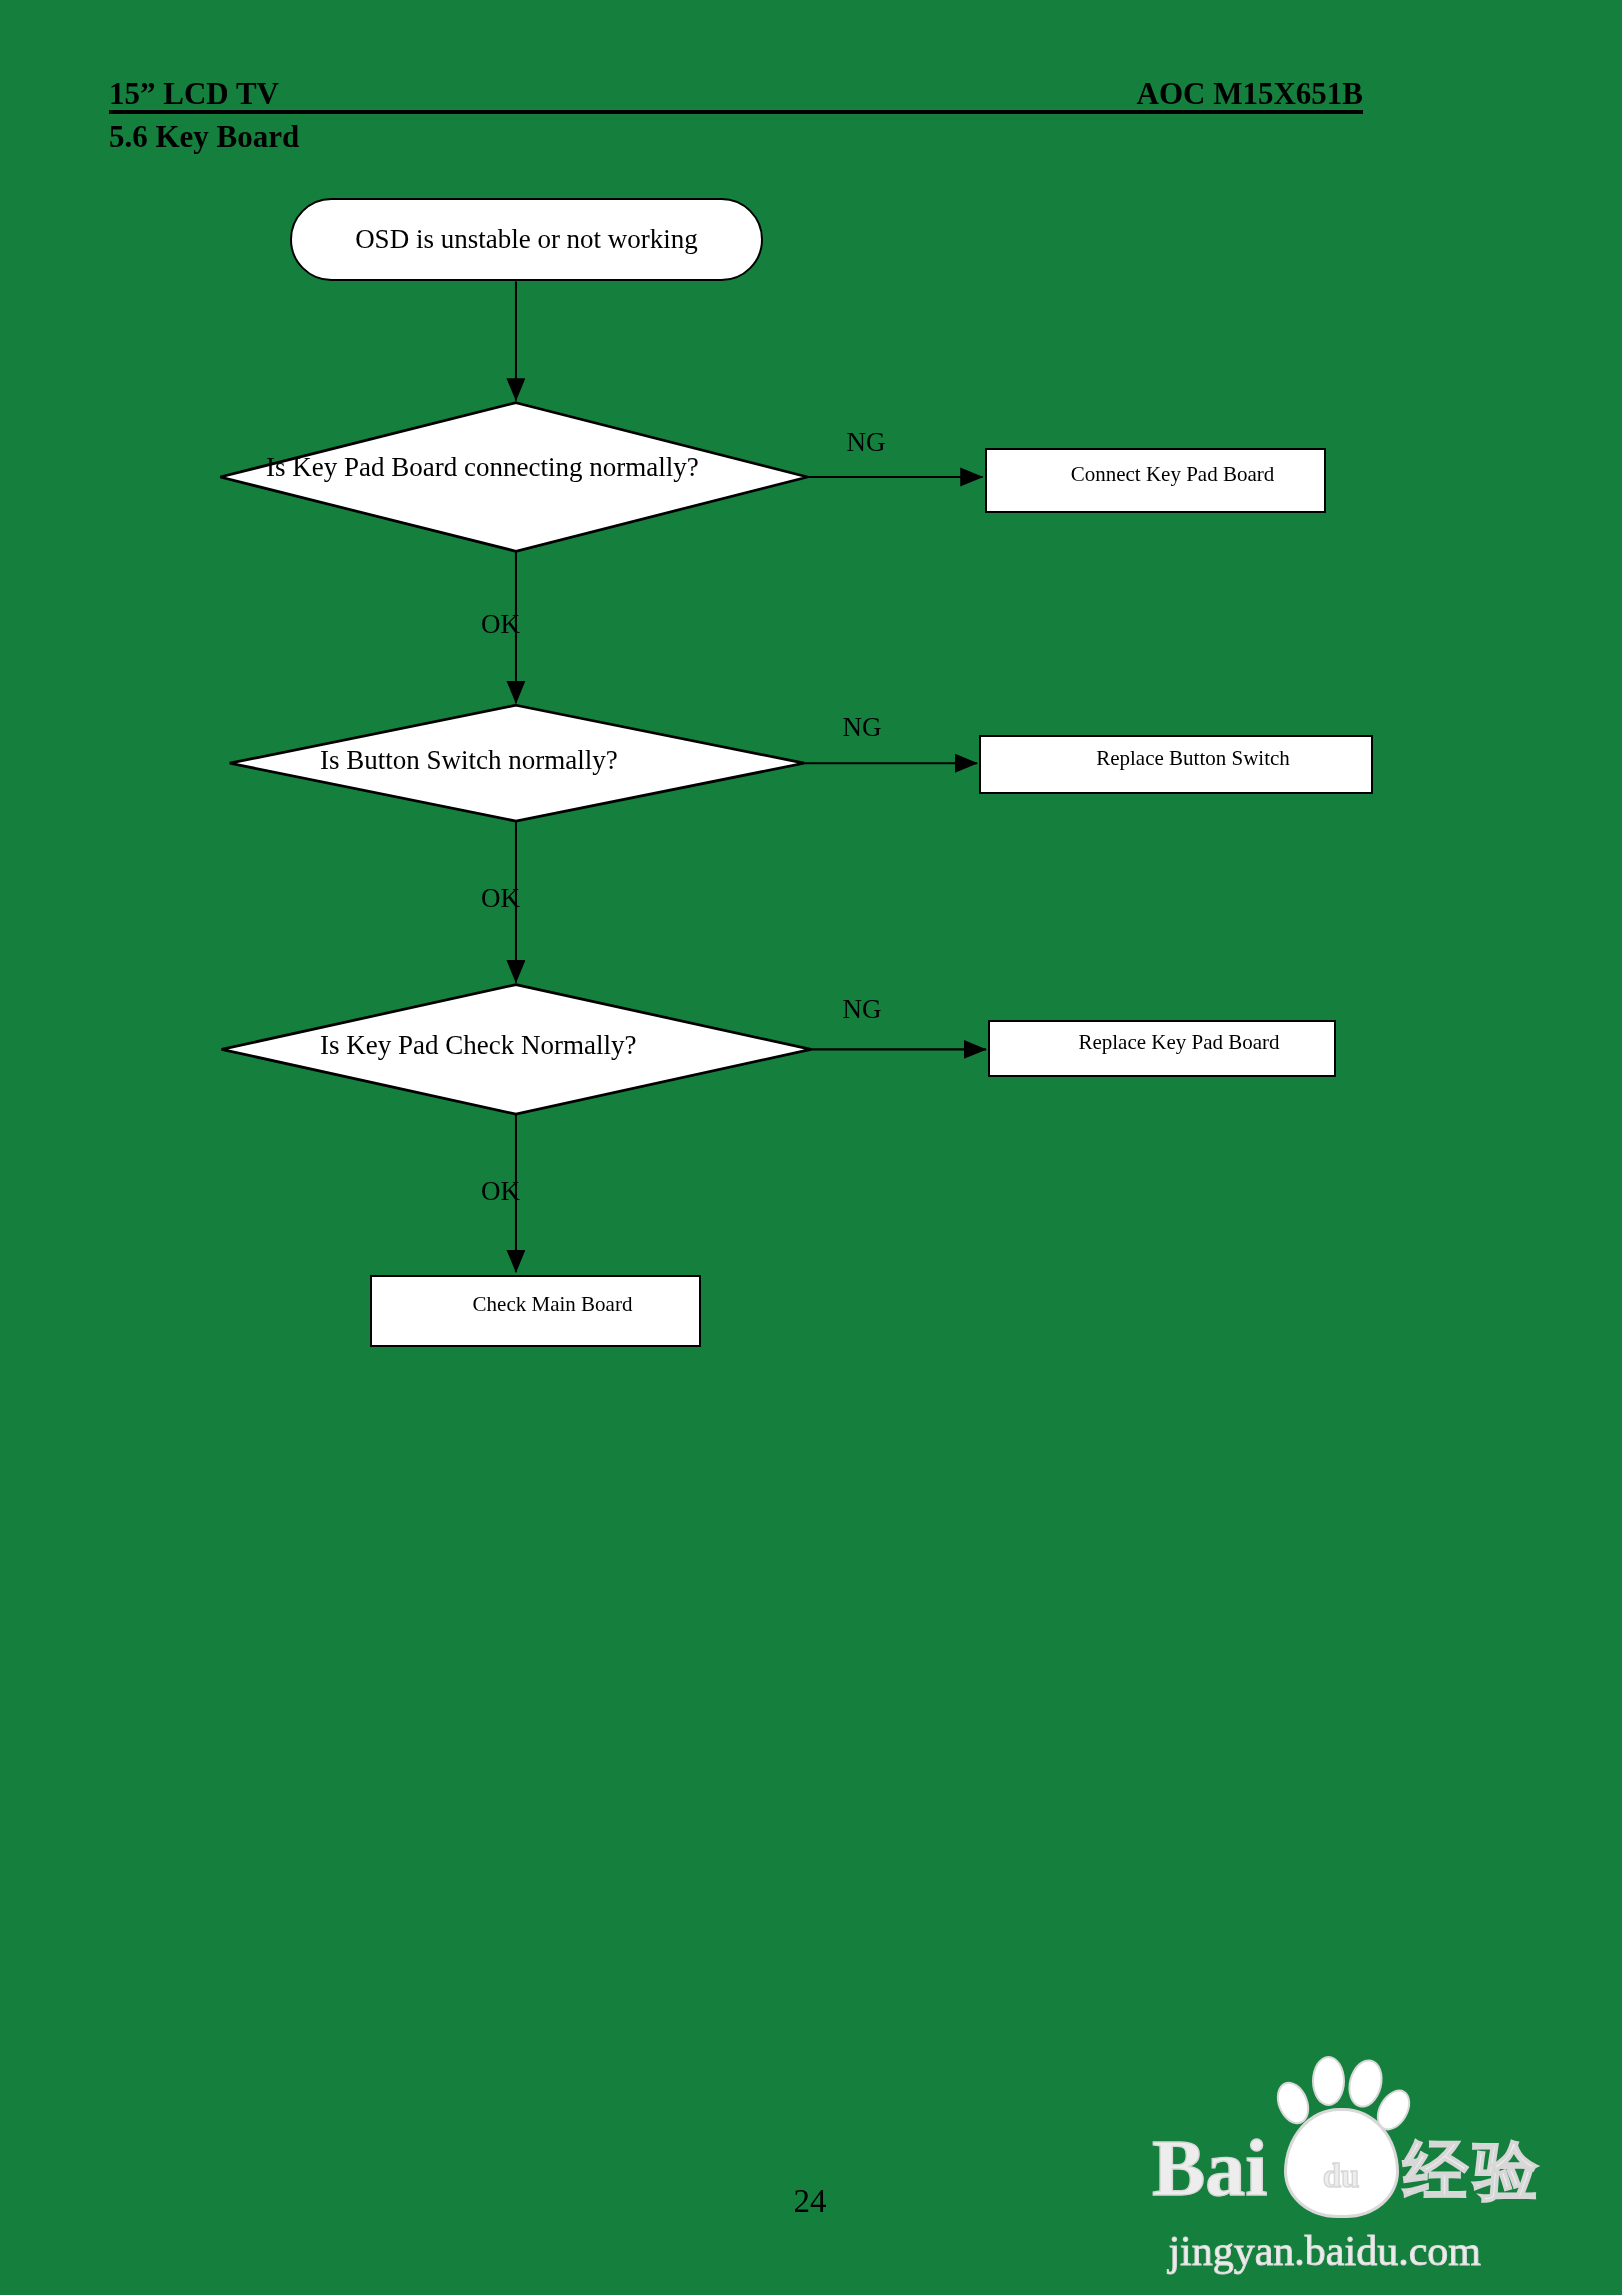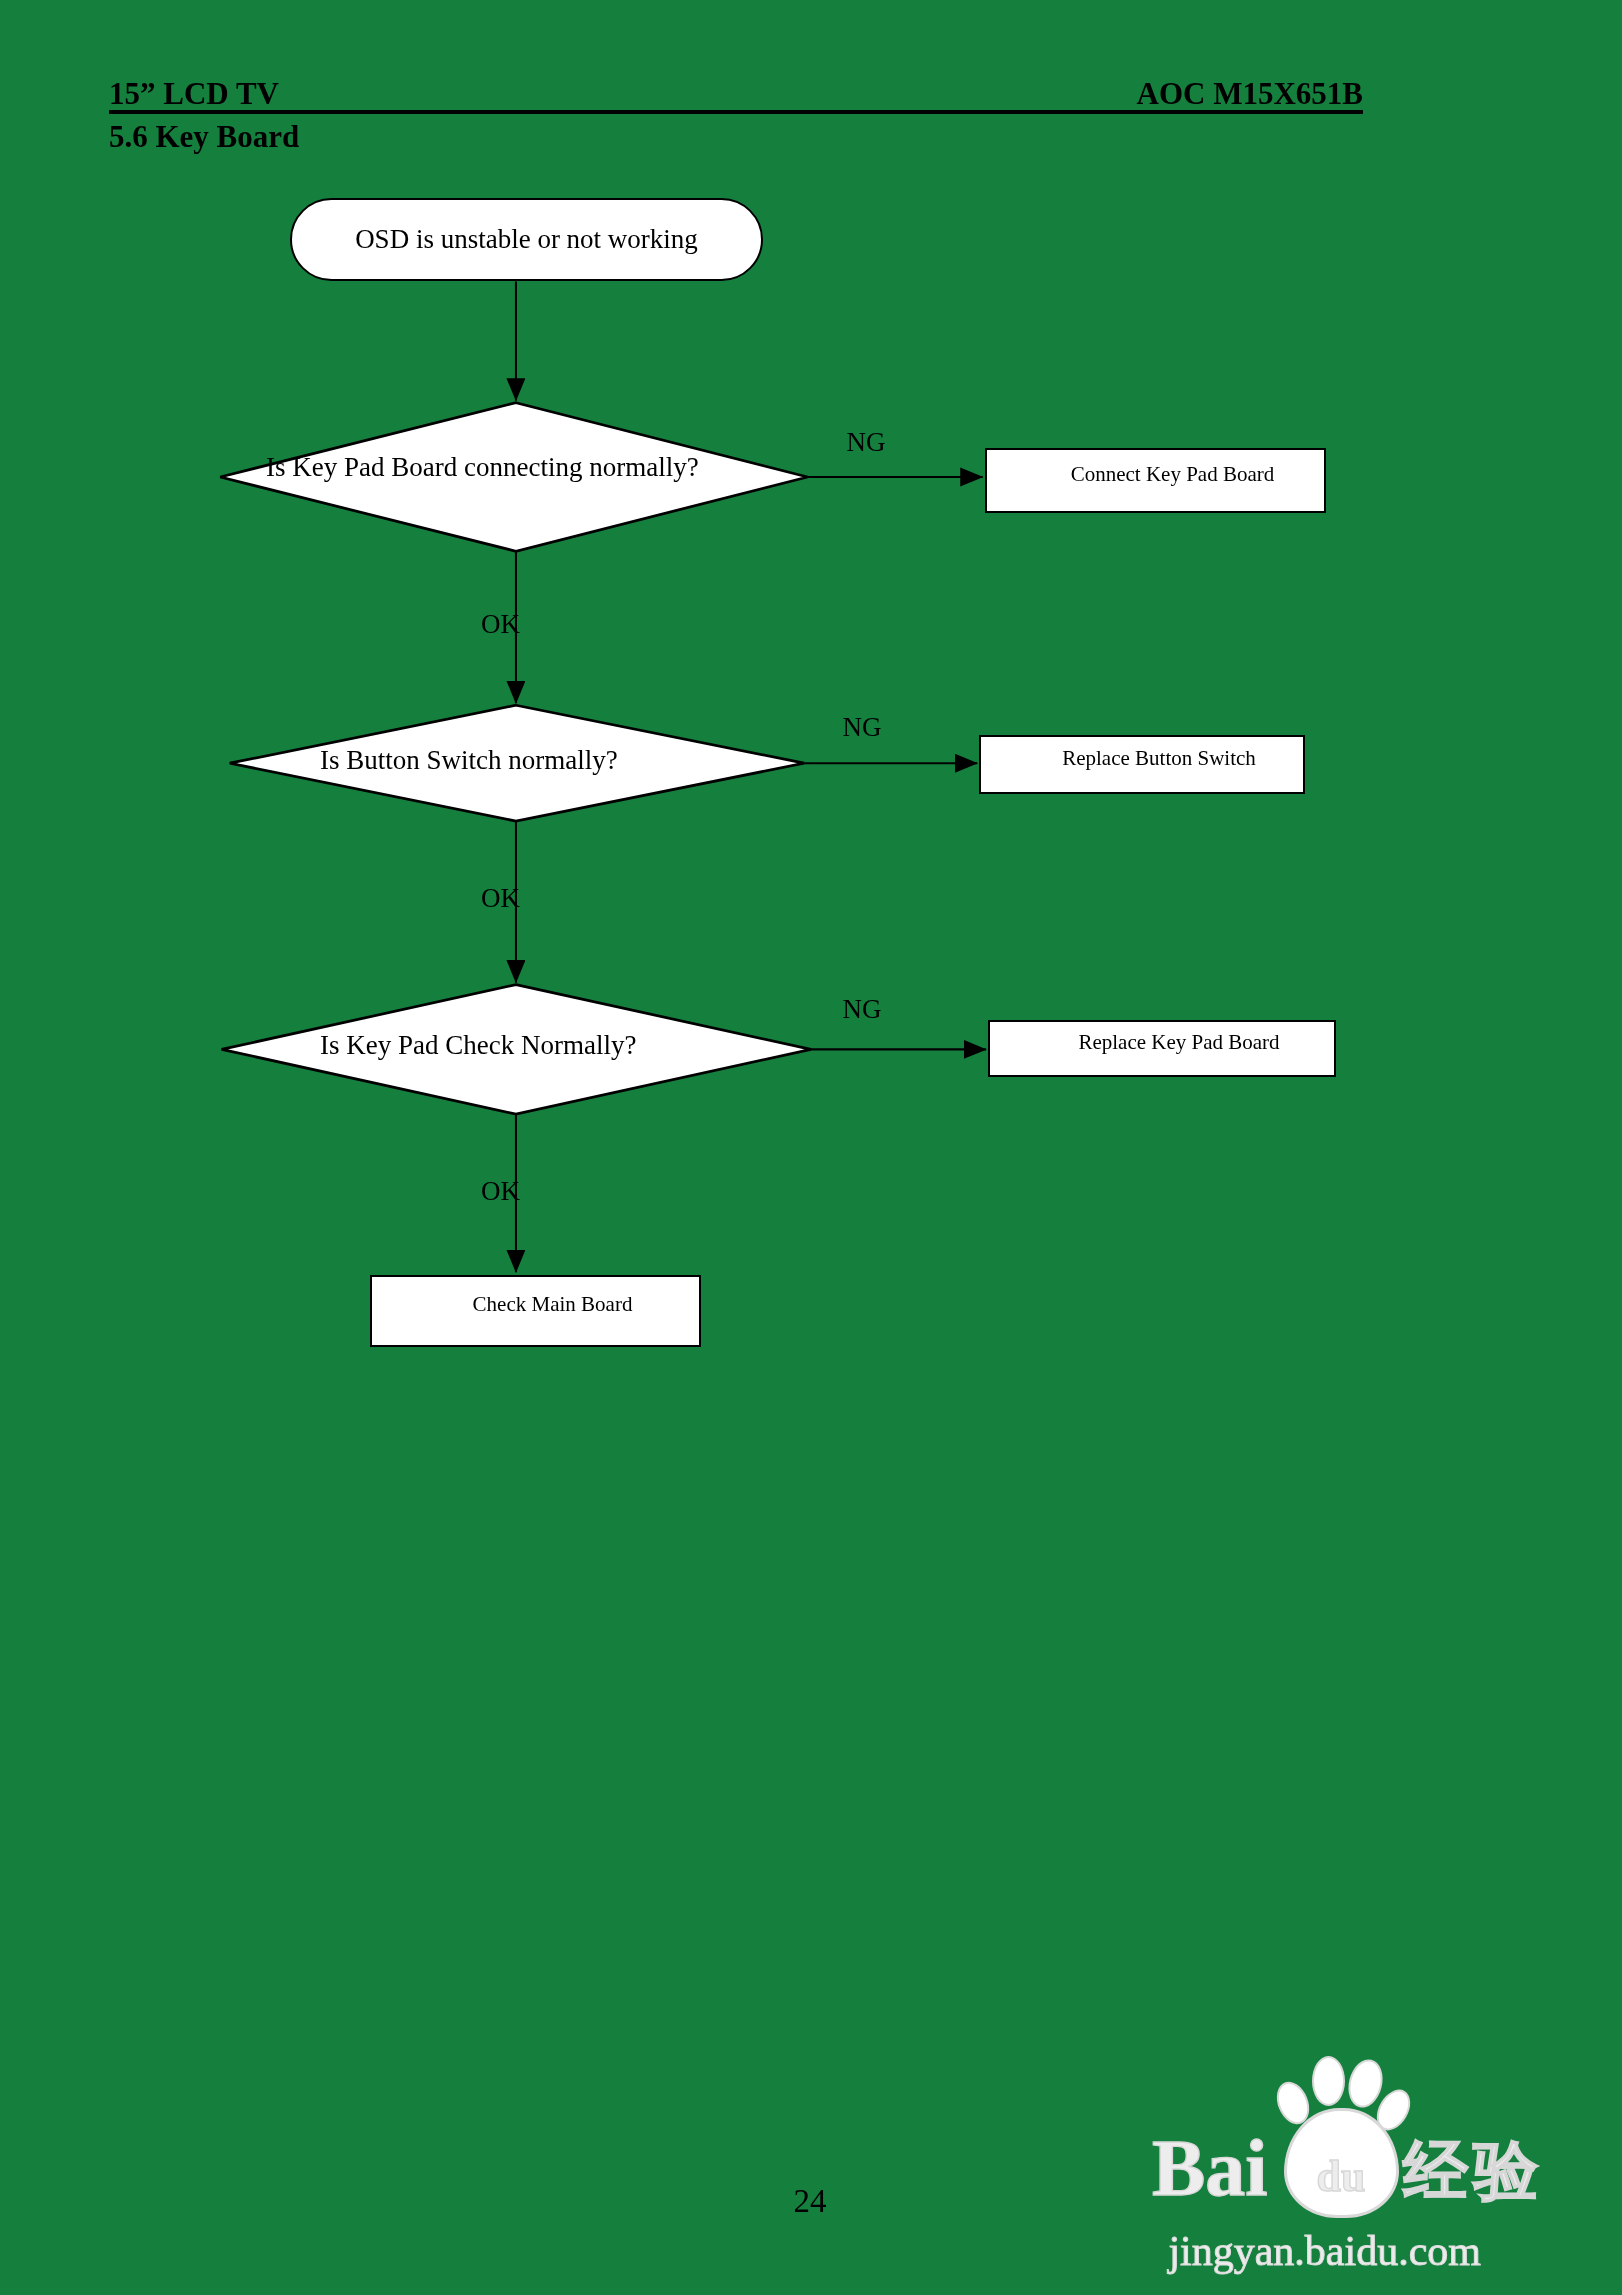--- a/index.html
+++ b/index.html
@@ -77,21 +77,21 @@
   .wm-toe {
     position: absolute; background: #fff;
     border: 2.7px solid #d8d8d8; border-radius: 50%; box-sizing: border-box;
   }
   .wm-pad {
     position: absolute; left: 5.5px; top: 53px; width: 115px; height: 110px;
     background: #fff; border: 3.4px solid #d8d8d8; box-sizing: border-box;
     border-radius: 48% 48% 46% 46% / 58% 58% 42% 42%;
     display: flex; align-items: center; justify-content: center;
   }
-  .wm-du { font-size: 44px; font-weight: bold; color: #ededed; margin-top: 26px; -webkit-text-stroke: 1.4px #d7d7d7; }
+  .wm-du { font-size: 33px; font-weight: bold; color: #ededed; margin-top: 26px; -webkit-text-stroke: 1.4px #d7d7d7; }
 </style>
 </head>
 <body>
 
 <div class="page">
 
   <div class="hdr-left">15” LCD TV</div>
   <div class="hdr-right">AOC M15X651B</div>
   <div class="hdr-rule"></div>
   <div class="section-title">5.6 Key Board</div>
@@ -142,21 +142,21 @@
 
     <div class="edge-label lbl-center" style="left:825px; top:427px; width:82px;">NG</div>
     <div class="edge-label lbl-center" style="left:821px; top:712px; width:82px;">NG</div>
     <div class="edge-label lbl-center" style="left:821px; top:994px; width:82px;">NG</div>
 
     <div class="edge-label lbl-right" style="left:438px; top:609px; width:82px;">OK</div>
     <div class="edge-label lbl-right" style="left:438px; top:883px; width:82px;">OK</div>
     <div class="edge-label lbl-right" style="left:438px; top:1176px; width:82px;">OK</div>
 
     <div class="action-box" style="left:985px; top:448px; width:341px; height:65px;">Connect Key Pad Board</div>
-    <div class="action-box" style="left:979px; top:735px; width:326px; height:59px;">Replace Button Switch</div>
+    <div class="action-box" style="left:979px; top:735px; width:394px; height:59px;">Replace Button Switch</div>
     <div class="action-box" style="left:988px; top:1020px; width:348px; height:57px;">Replace Key Pad Board</div>
 
     <div class="action-box" style="left:370px; top:1275px; width:331px; height:72px;">Check Main Board</div>
   </div>
 
   <div class="page-number">24</div>
 
 </div>
 
 

